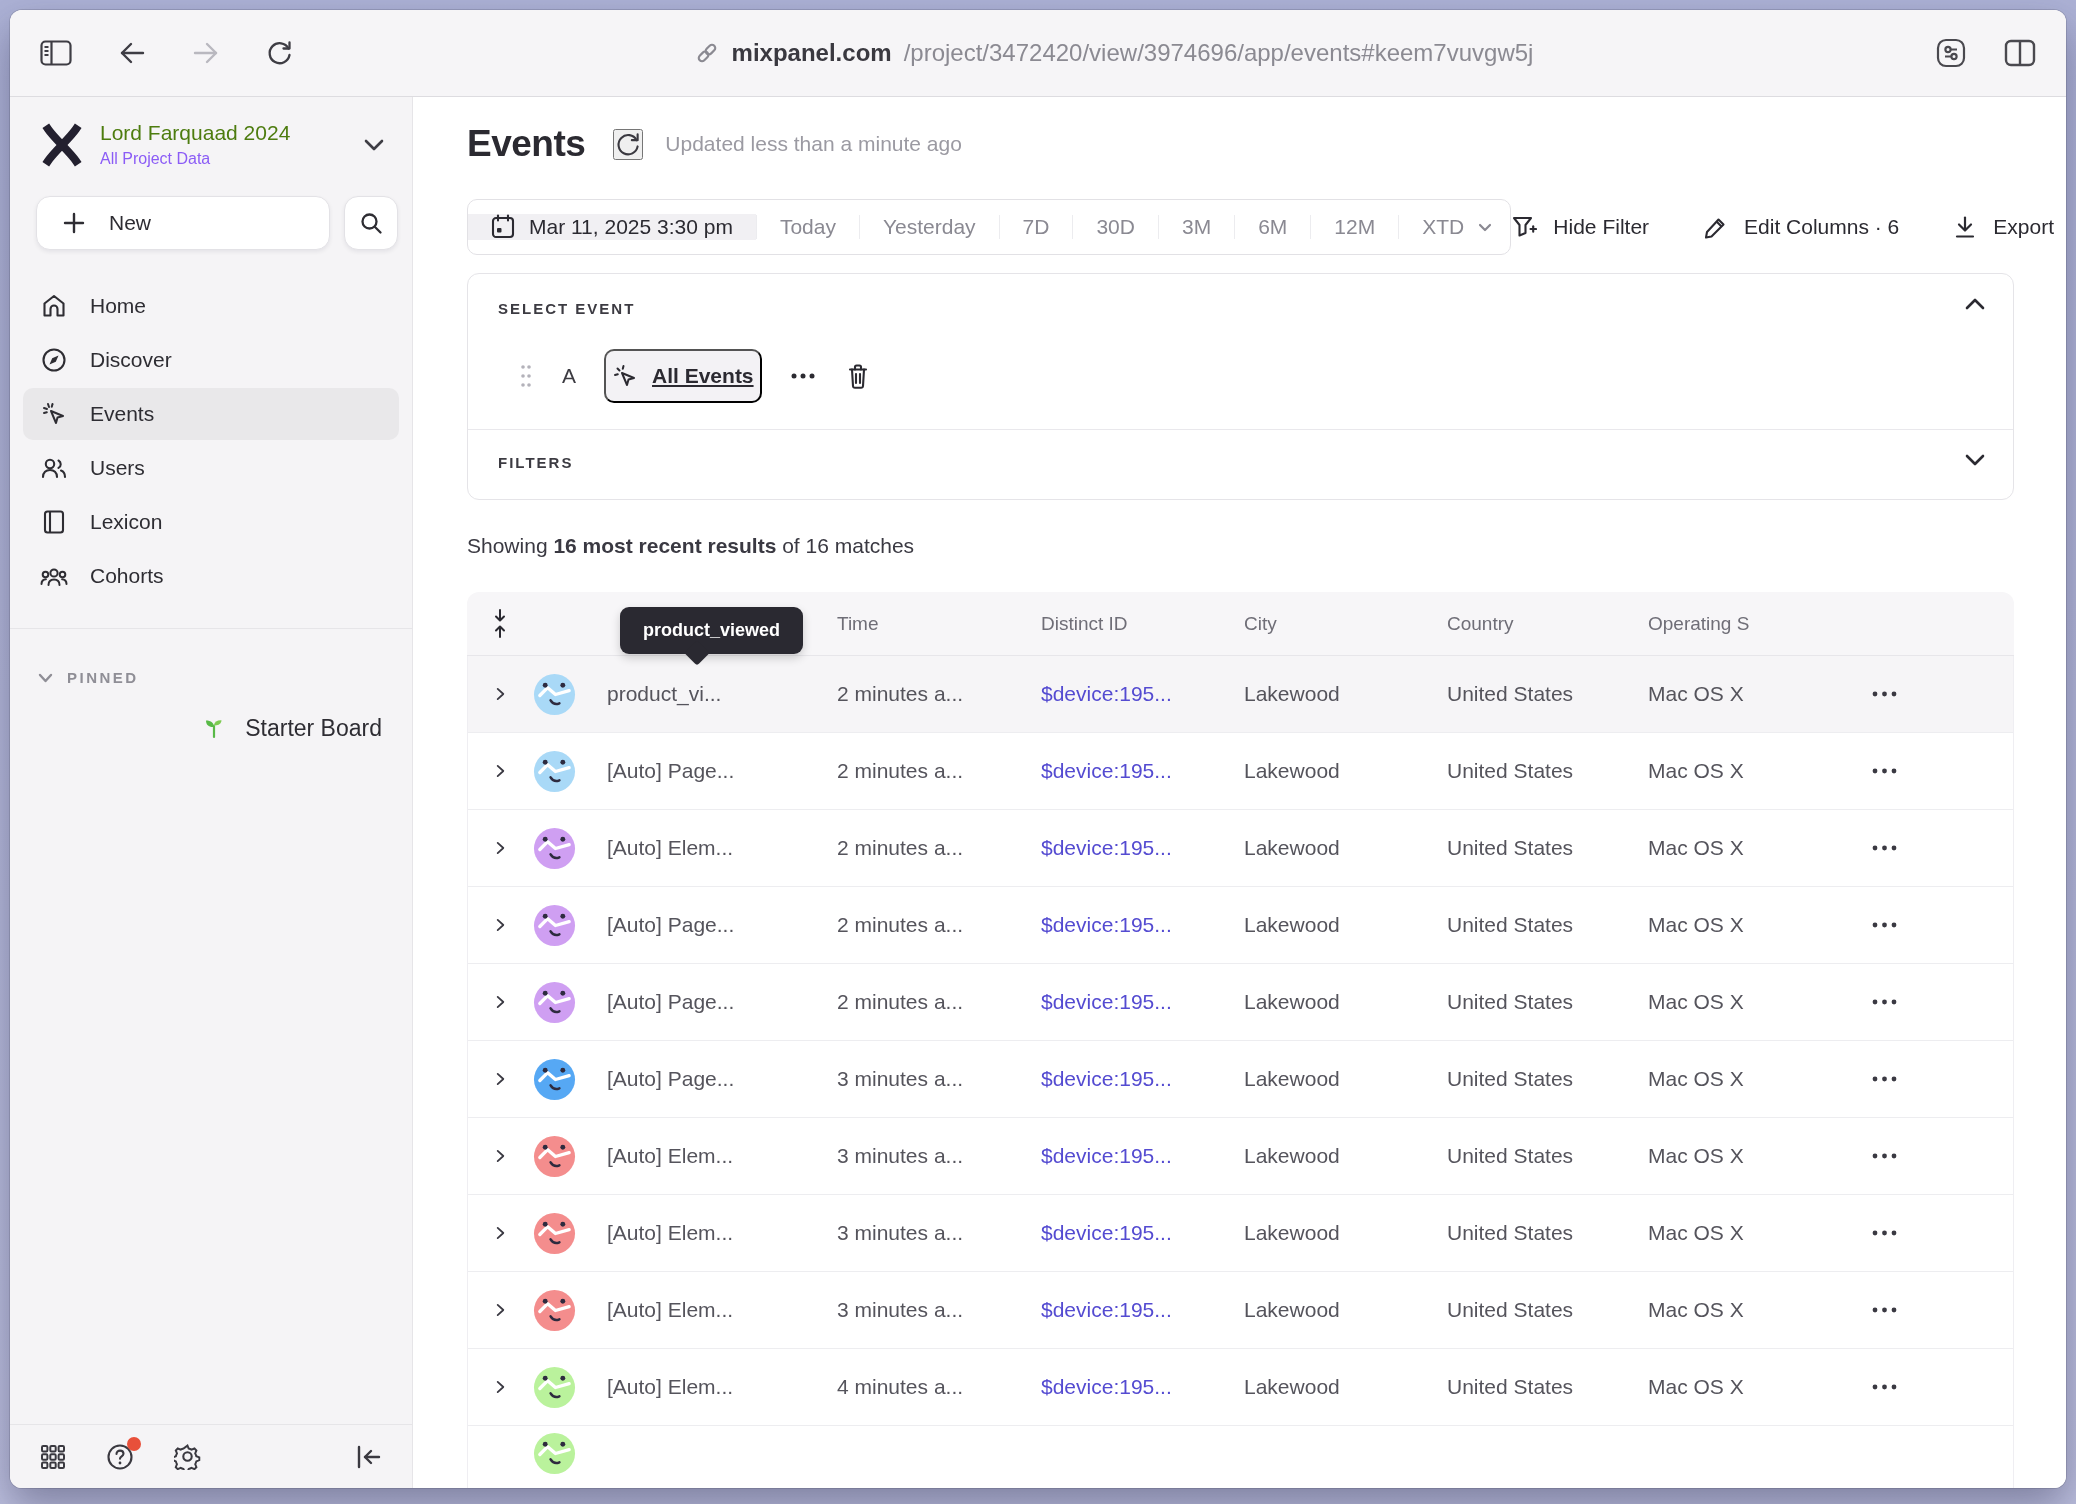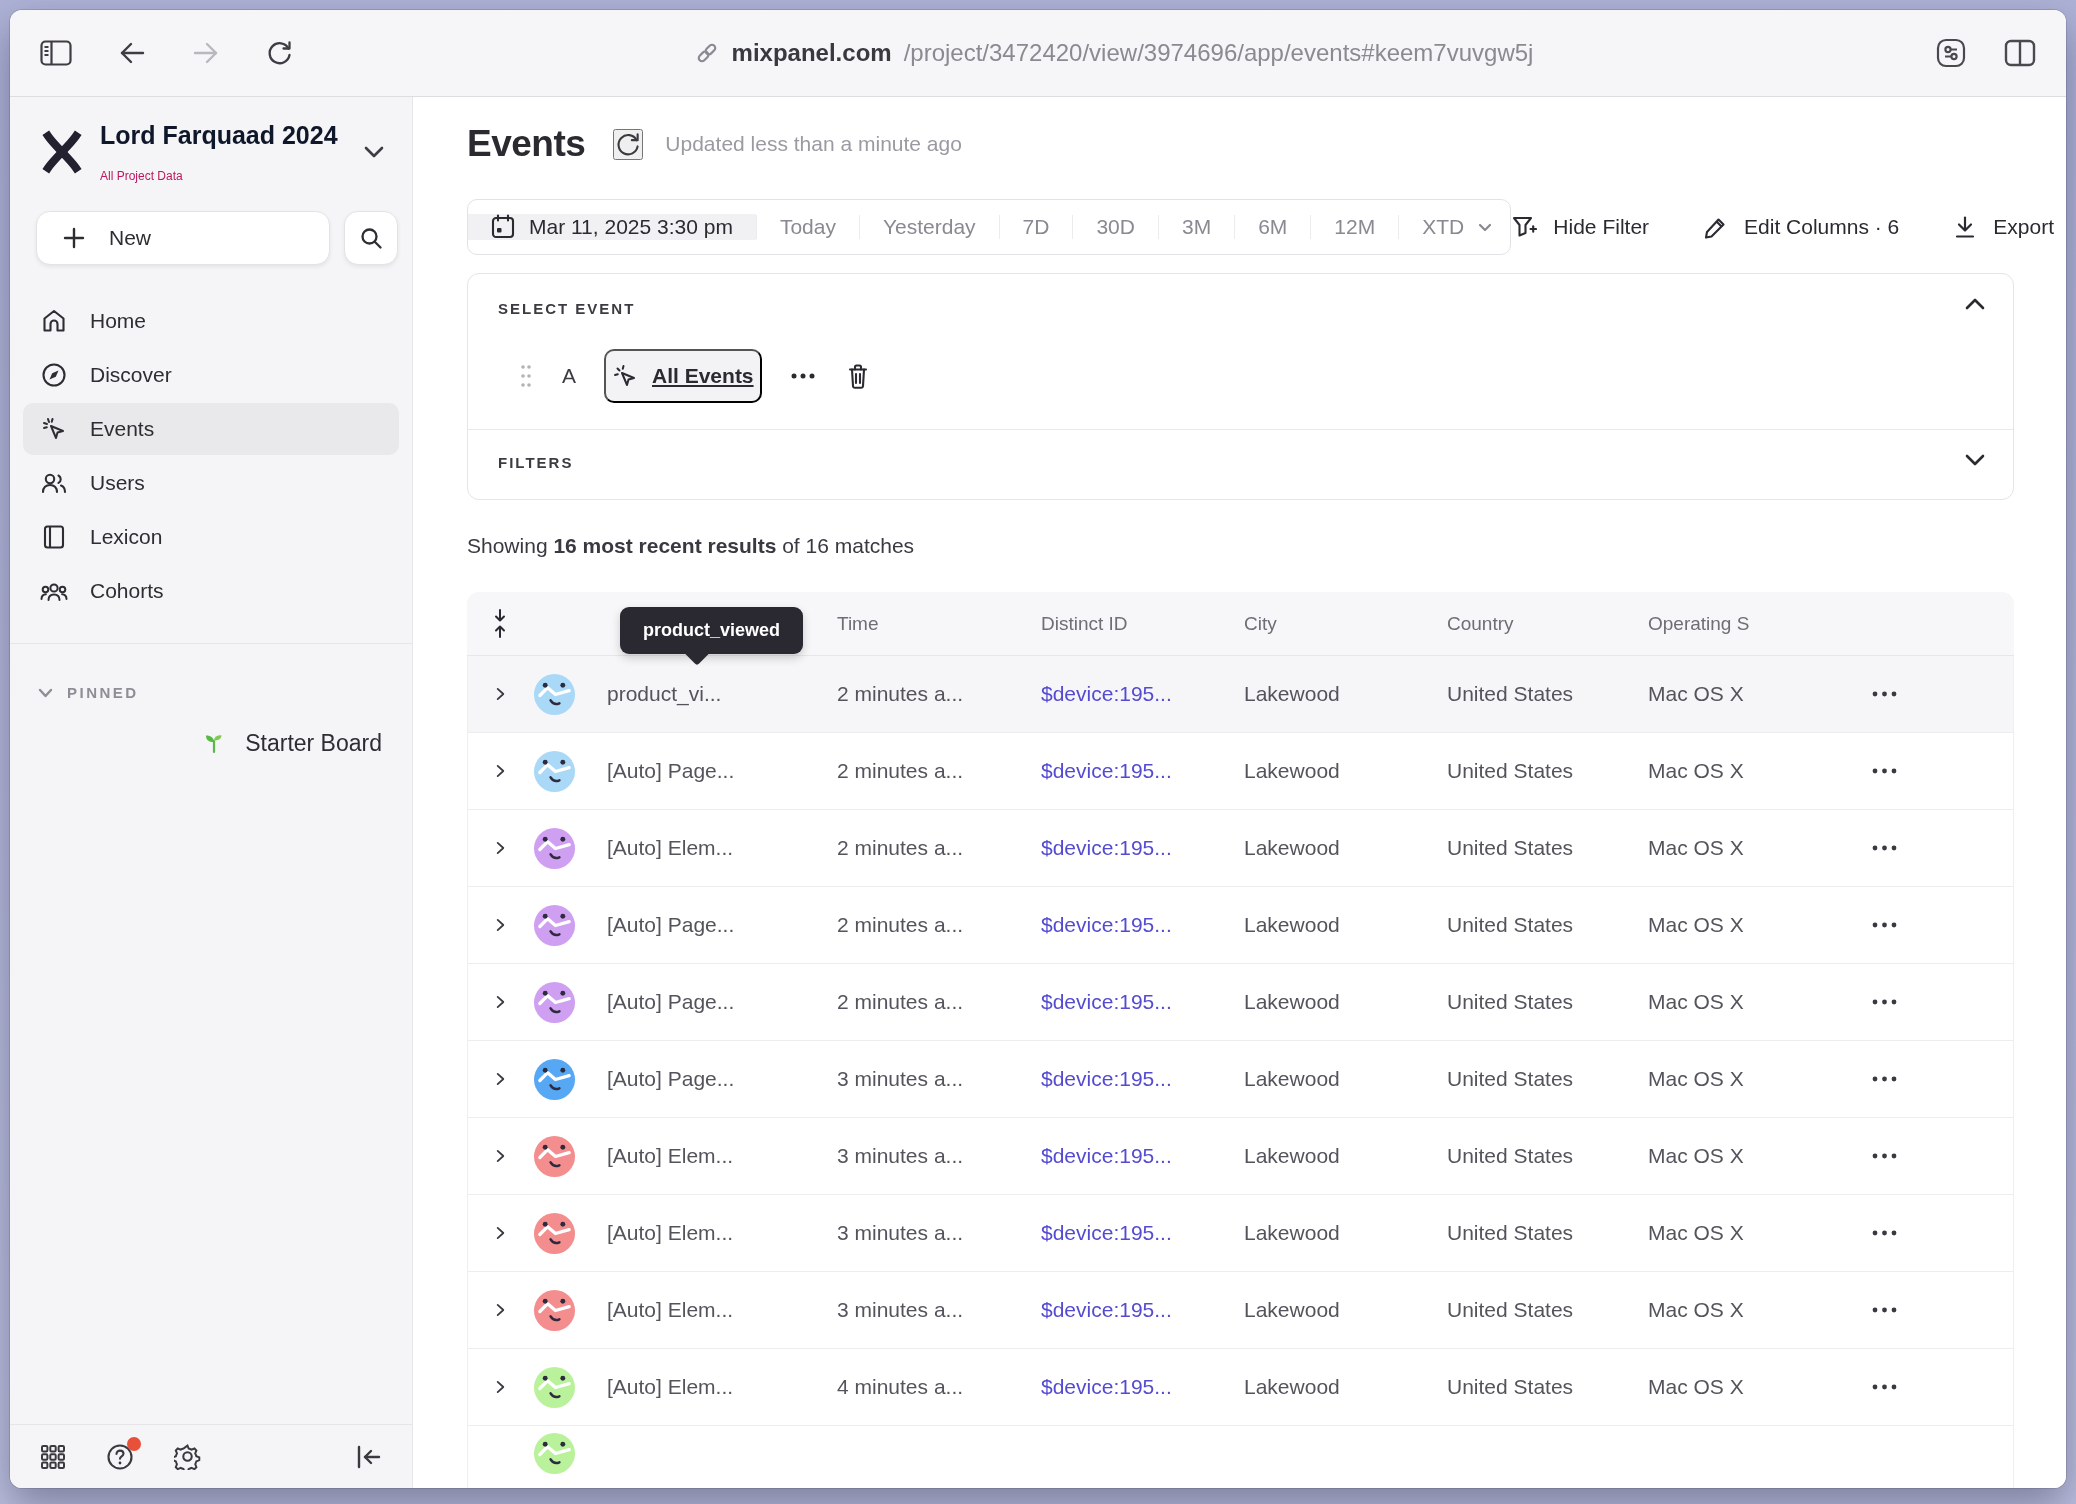--- a/index.html
+++ b/index.html
@@ -31,22 +31,22 @@
   .btoolbar .right-icons { display:flex; align-items:center; gap:36px; color:#4a494f; }
   
   .app-body { flex:1; display:flex; min-height:0; }
   
   .sidebar {
     width:403px; flex:none; background:#f5f4f6; border-right:1px solid #e6e5e8;
     display:flex; flex-direction:column; padding-top:24px;
   }
   .workspace { display:flex; align-items:center; gap:16px; padding:0 28px 0 30px; }
   .ws-text { flex:1; min-width:0; }
-  .ws-name { font-size:25px; font-weight:700; color:#0f172a; }
-  .ws-sub { font-size:12px; color:#be185d; margin-top:19px; }
+  .ws-name { font-size:21px; font-weight:400; color:#4d7c0f; }
+  .ws-sub { font-size:16px; color:#8b5cf6; margin-top:5px; }
   .ws-chevron { color:#3e3d44; }
   .new-row { display:flex; gap:14px; padding:0 14px 0 26px; margin-top:28px; }
   .new-btn {
     flex:1; height:54px; background:#fff; border:1px solid #e3e2e6; border-radius:14px;
     box-shadow:0 2px 4px rgba(20,20,40,.07);
     display:flex; align-items:center; gap:24px; padding:0 26px; cursor:pointer;
     font-size:21px; font-weight:500; color:#2e2d33;
   }
   .search-btn {
     width:54px; height:54px; background:#fff; border:1px solid #e3e2e6; border-radius:14px;

